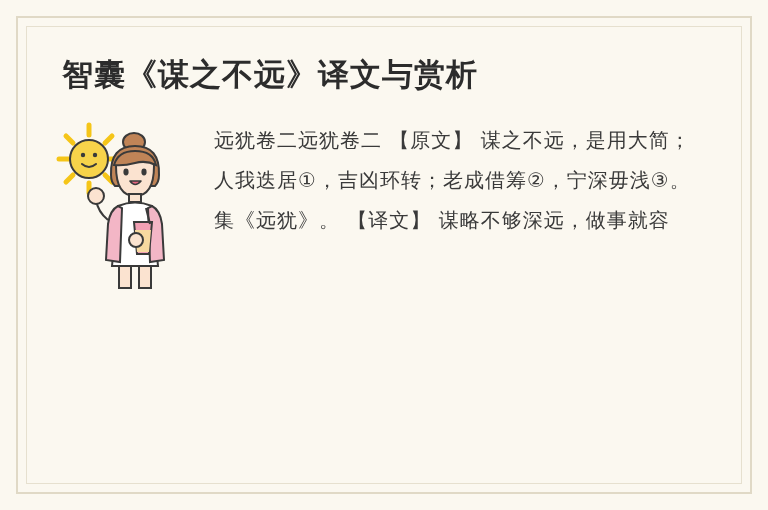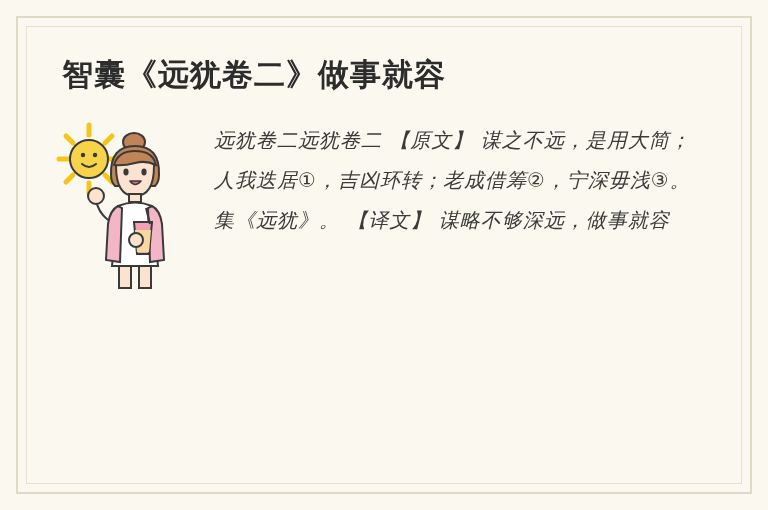--- a/index.html
+++ b/index.html
@@ -54,21 +54,20 @@
     letter-spacing: 1px;
     line-height: 1.3;
     white-space: nowrap;
     margin: 0 0 10px 0;
     padding-left: 6px;
   }
   .body-row {
     display: flex;
     align-items: flex-start;
     margin-top: 26px;
-    font-style: italic;
   }
   .illus {
     width: 150px;
     flex: 0 0 150px;
     position: relative;
     height: 190px;
   }
   .article {
     flex: 1 1 auto;
     padding-left: 8px;
@@ -87,21 +86,21 @@
 </style>
 </head>
 <body>
 
 <div class="page">
   <div class="outer-border"></div>
   <div class="inner-border"></div>
 
   <div class="content">
 
-    <h1 class="title">智囊《远犹卷二》做事就容</h1>
+    <h1 class="title">智囊《谋之不远》译文与赏析</h1>
 
     <div class="body-row">
 
       <div class="illus">
         <svg width="150" height="190" viewBox="0 0 150 190">
 
           <g>
             <g stroke="#f5c518" stroke-width="5" stroke-linecap="round">
               <line x1="33" y1="5" x2="33" y2="15"></line>
               <line x1="10" y1="16" x2="17" y2="23"></line>

